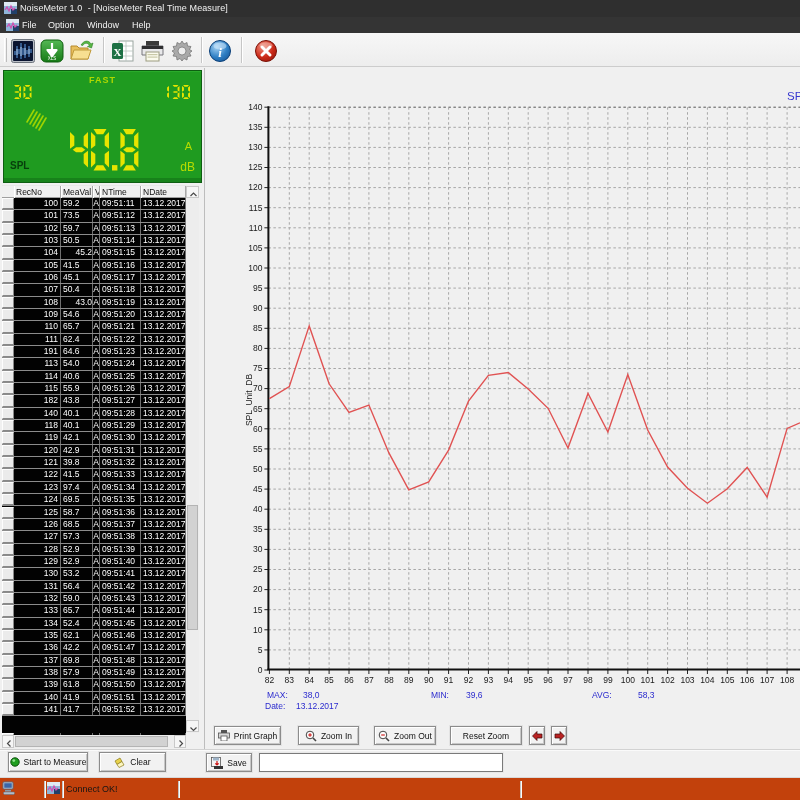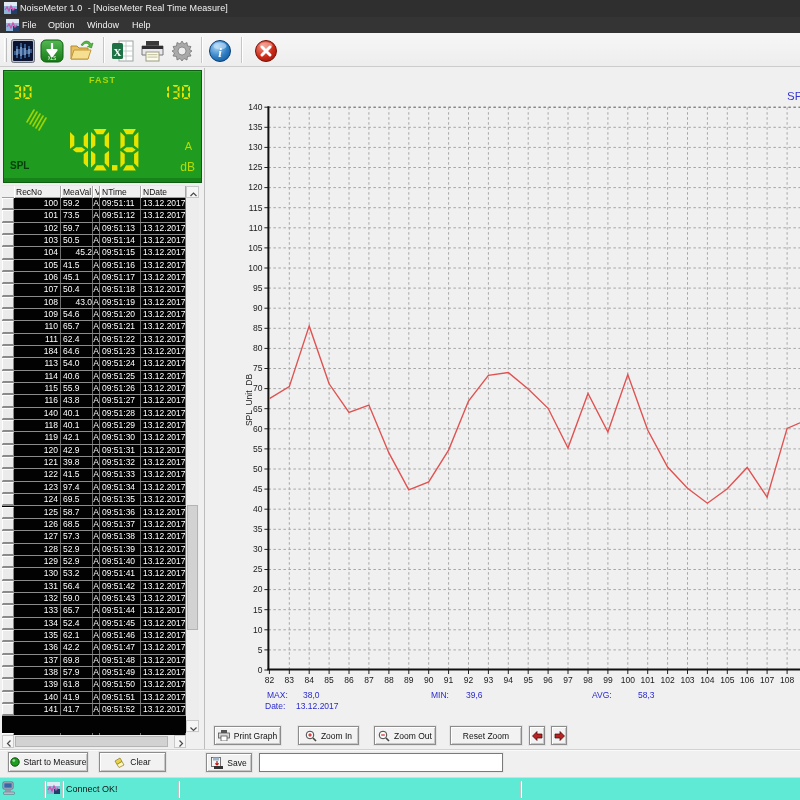--- a/index.html
+++ b/index.html
@@ -65,21 +65,21 @@
   .btn { position:absolute; background:#f2f2f2; border:1px solid #8c8c8c;
      box-shadow:inset 1px 1px 0 #ffffff, inset -1px -1px 0 #c7c7c7, 0 0 0 1px #e3e3e3;
      display:flex; align-items:center; justify-content:center; gap:4px;
      font-size:8.5px; color:#111; }
   .btn svg { flex:0 0 auto; }
   #save-input { position:absolute; left:259px; top:753px; width:244px; height:19px;
      background:#ffffff; border:1px solid #7a7a7a; box-shadow:0 0 0 1px #e8e8e8;
      font-size:9px; padding:0 3px; font-family:"Liberation Sans",sans-serif; }
 
   
-  #statusbar { left:0; top:777px; width:800px; height:23px; background:#5eead4;
+  #statusbar { left:0; top:777px; width:800px; height:23px; background:#c2410c;
      border-top:1px solid #d9d9d9; }
   .sdiv { position:absolute; top:3px; height:17px; width:1px; background:#c3c3c3;
      box-shadow:1px 0 0 #fbfbfb; }
   #status-text { position:absolute; left:66px; top:6px; font-size:9px; color:#151515; }
 </style>
 </head>
 <body>
 
 <div id="titlebar" class="abs">
   <span class="abs" style="left:4px;top:2px">
@@ -392,21 +392,21 @@
       <div class="row rowline" style="top:135.74px;height:12.34px">
         <span class="sel" style="top:0;height:11.34px"></span>
         <span class="cell" style="left:12px;width:47px;height:11.34px;line-height:11.34px;text-align:right;padding-right:2px">111</span>
         <span class="cell" style="left:59px;width:32px;height:11.34px;line-height:11.34px;text-align:left;padding-left:2px">62.4</span>
         <span class="cell" style="left:91px;width:7px;height:11.34px;line-height:11.34px;text-align:center;">A</span>
         <span class="cell" style="left:98px;width:41px;height:11.34px;line-height:11.34px;text-align:left;padding-left:2px">09:51:22</span>
         <span class="cell" style="left:139px;width:45px;height:11.34px;line-height:11.34px;text-align:left;padding-left:2px">13.12.2017</span>
       </div>
       <div class="row rowline" style="top:148.08px;height:12.34px">
         <span class="sel" style="top:0;height:11.34px"></span>
-        <span class="cell" style="left:12px;width:47px;height:11.34px;line-height:11.34px;text-align:right;padding-right:2px">184</span>
+        <span class="cell" style="left:12px;width:47px;height:11.34px;line-height:11.34px;text-align:right;padding-right:2px">191</span>
         <span class="cell" style="left:59px;width:32px;height:11.34px;line-height:11.34px;text-align:left;padding-left:2px">64.6</span>
         <span class="cell" style="left:91px;width:7px;height:11.34px;line-height:11.34px;text-align:center;">A</span>
         <span class="cell" style="left:98px;width:41px;height:11.34px;line-height:11.34px;text-align:left;padding-left:2px">09:51:23</span>
         <span class="cell" style="left:139px;width:45px;height:11.34px;line-height:11.34px;text-align:left;padding-left:2px">13.12.2017</span>
       </div>
       <div class="row rowline" style="top:160.42px;height:12.34px">
         <span class="sel" style="top:0;height:11.34px"></span>
         <span class="cell" style="left:12px;width:47px;height:11.34px;line-height:11.34px;text-align:right;padding-right:2px">113</span>
         <span class="cell" style="left:59px;width:32px;height:11.34px;line-height:11.34px;text-align:left;padding-left:2px">54.0</span>
         <span class="cell" style="left:91px;width:7px;height:11.34px;line-height:11.34px;text-align:center;">A</span>
@@ -424,21 +424,21 @@
       <div class="row rowline" style="top:185.10px;height:12.34px">
         <span class="sel" style="top:0;height:11.34px"></span>
         <span class="cell" style="left:12px;width:47px;height:11.34px;line-height:11.34px;text-align:right;padding-right:2px">115</span>
         <span class="cell" style="left:59px;width:32px;height:11.34px;line-height:11.34px;text-align:left;padding-left:2px">55.9</span>
         <span class="cell" style="left:91px;width:7px;height:11.34px;line-height:11.34px;text-align:center;">A</span>
         <span class="cell" style="left:98px;width:41px;height:11.34px;line-height:11.34px;text-align:left;padding-left:2px">09:51:26</span>
         <span class="cell" style="left:139px;width:45px;height:11.34px;line-height:11.34px;text-align:left;padding-left:2px">13.12.2017</span>
       </div>
       <div class="row rowline" style="top:197.44px;height:12.34px">
         <span class="sel" style="top:0;height:11.34px"></span>
-        <span class="cell" style="left:12px;width:47px;height:11.34px;line-height:11.34px;text-align:right;padding-right:2px">116</span>
+        <span class="cell" style="left:12px;width:47px;height:11.34px;line-height:11.34px;text-align:right;padding-right:2px">182</span>
         <span class="cell" style="left:59px;width:32px;height:11.34px;line-height:11.34px;text-align:left;padding-left:2px">43.8</span>
         <span class="cell" style="left:91px;width:7px;height:11.34px;line-height:11.34px;text-align:center;">A</span>
         <span class="cell" style="left:98px;width:41px;height:11.34px;line-height:11.34px;text-align:left;padding-left:2px">09:51:27</span>
         <span class="cell" style="left:139px;width:45px;height:11.34px;line-height:11.34px;text-align:left;padding-left:2px">13.12.2017</span>
       </div>
       <div class="row rowline" style="top:209.78px;height:12.34px">
         <span class="sel" style="top:0;height:11.34px"></span>
         <span class="cell" style="left:12px;width:47px;height:11.34px;line-height:11.34px;text-align:right;padding-right:2px">140</span>
         <span class="cell" style="left:59px;width:32px;height:11.34px;line-height:11.34px;text-align:left;padding-left:2px">40.1</span>
         <span class="cell" style="left:91px;width:7px;height:11.34px;line-height:11.34px;text-align:center;">A</span>

